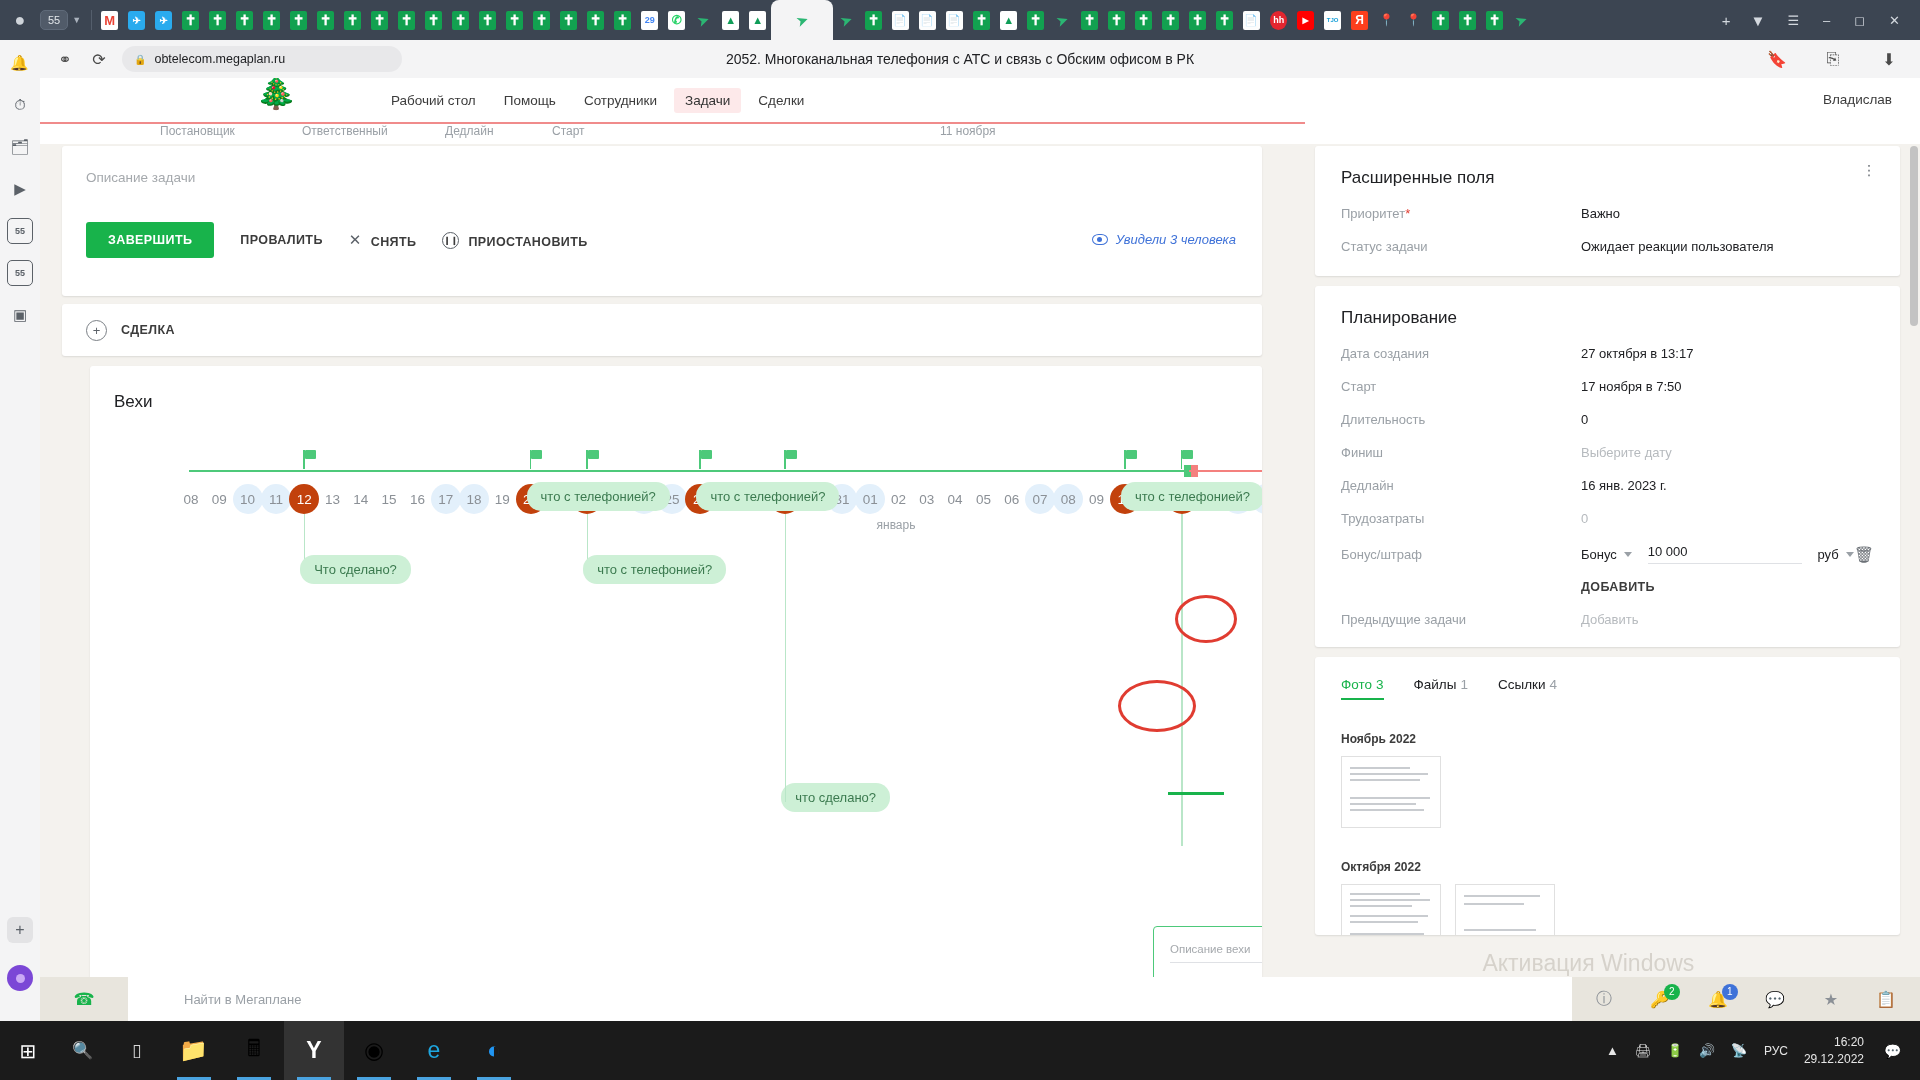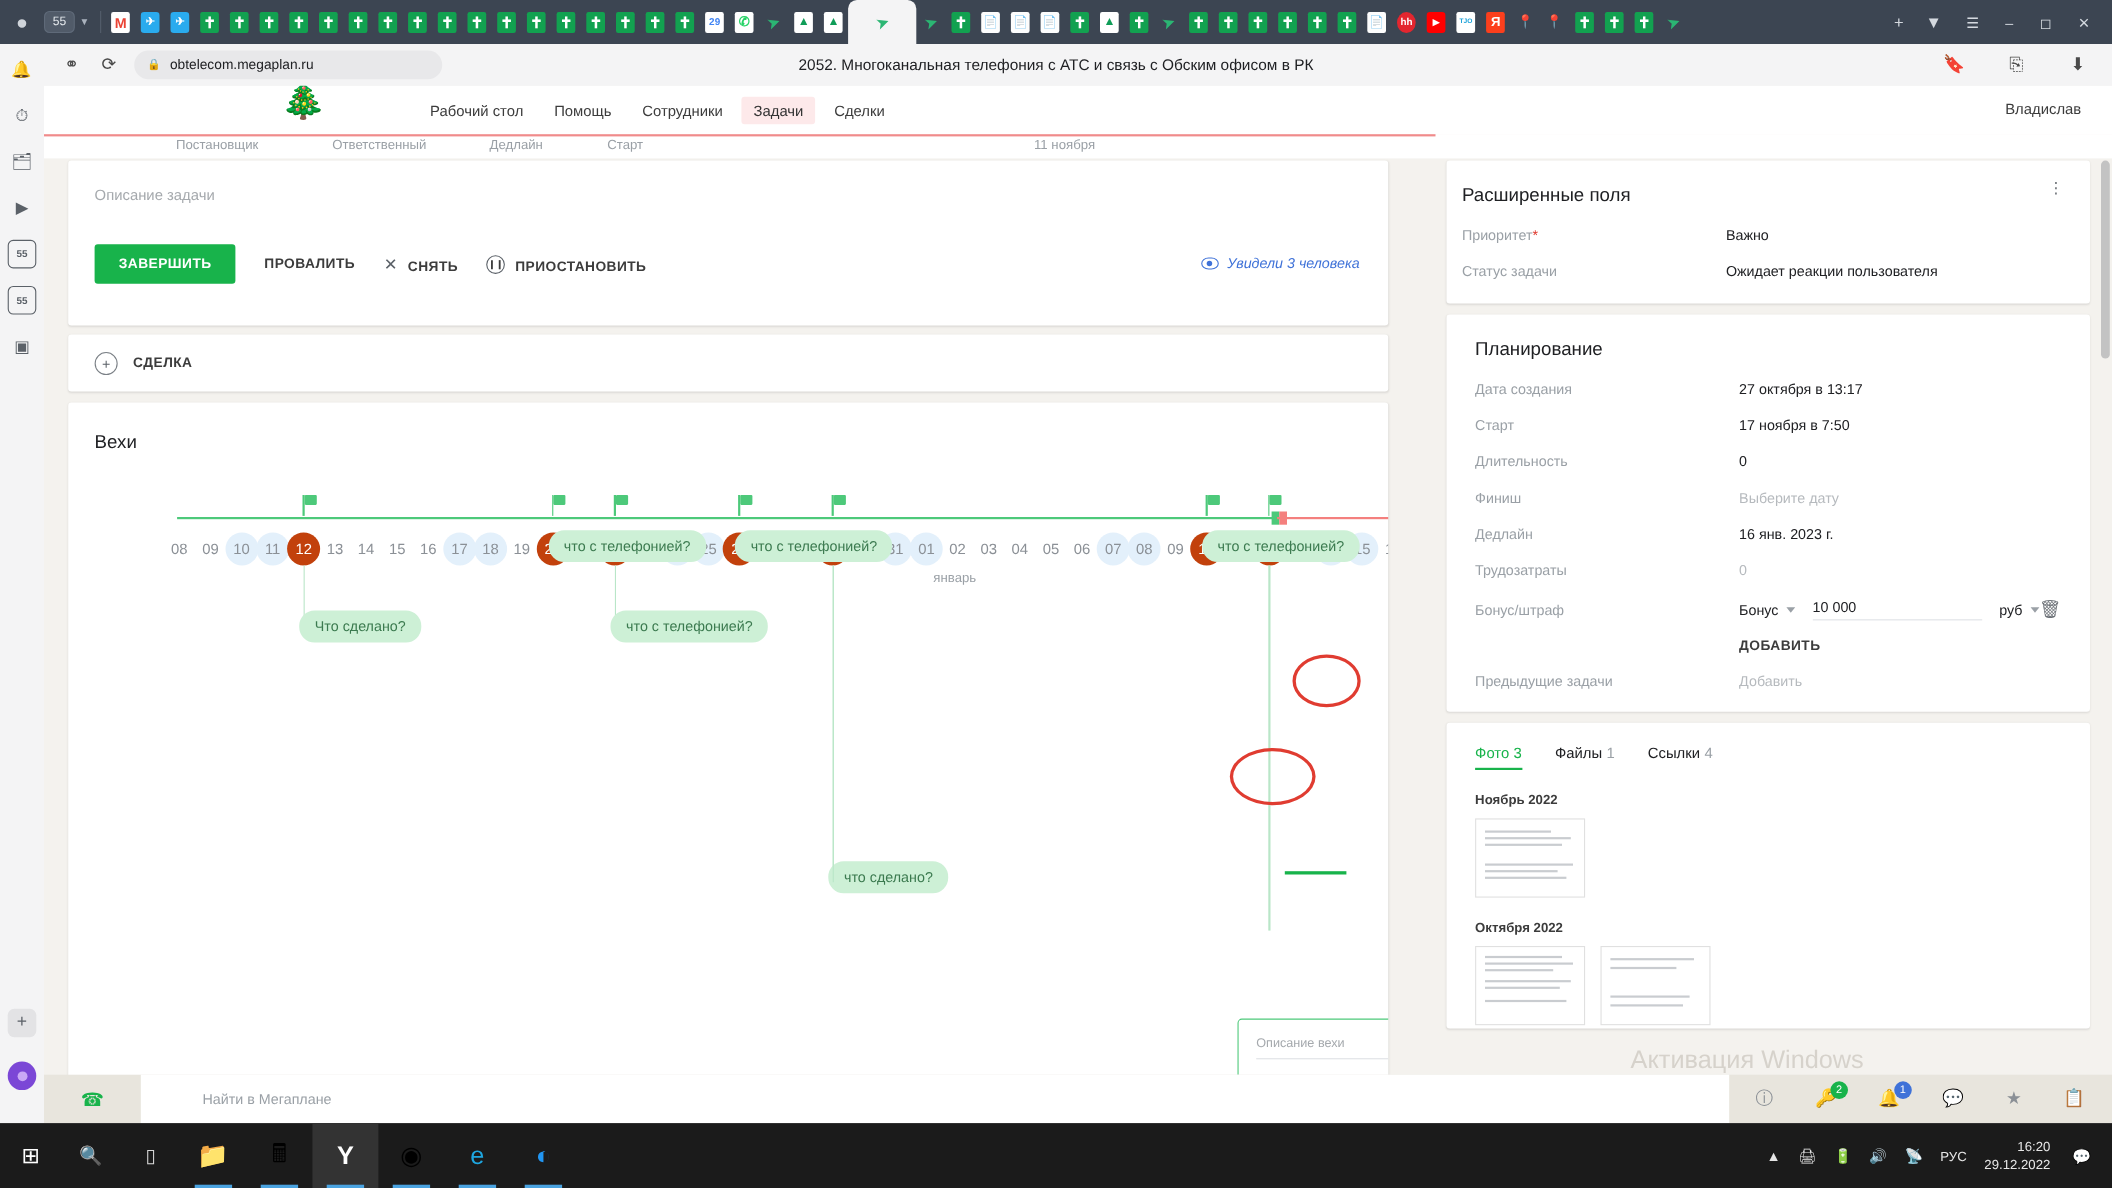--- a/index.html
+++ b/index.html
@@ -154,21 +154,21 @@
   }
   .eye { width:16px; height:11px; border:1.5px solid #3f72d8; border-radius:50% 50% 50% 50%/60% 60% 60% 60%;
          display:flex; align-items:center; justify-content:center; }
   .eye::after { content:""; width:5px; height:5px; border-radius:50%; background:#3f72d8; }
 
   #card-deal { position:relative; margin-top:8px; height:52px; display:flex; align-items:center; padding-left:24px; gap:14px; }
   .circ-plus { width:21px; height:21px; border:1.4px solid #7b8086; border-radius:50%;
                display:flex; align-items:center; justify-content:center; font-size:13px; color:#5b6168; line-height:1;}
   #deal-label { font-size:12.5px; font-weight:bold; letter-spacing:.4px; color:#3c3c3c; }
 
-  #card-milestones { position:relative; margin-top:10px; height:652px; padding:26px 24px 0 24px; overflow:hidden; }
+  #card-milestones { position:relative; margin-top:10px; height:652px; padding:26px 24px 0 24px; overflow:hidden;margin-left:28px; }
   #ms-title { font-size:17px; color:#202124; }
 
   
   #timeline { position:absolute; left:24px; top:78px; width:1190px; height:70px; }
   #tl-axis { position:absolute; left:75px; top:26px; width:1000px; height:2px; background:#4dc97a; }
   #tl-axis-red { position:absolute; left:1075px; top:26px; width:118px; height:2px; background:#f4807e; }
   #tl-axis-cap { position:absolute; left:1070px; top:21px; width:7px; height:12px; background:#4dc97a; }
   #tl-axis-cap2 { position:absolute; left:1077px; top:21px; width:7px; height:12px; background:#f4807e; }
   .tl-flag { position:absolute; top:6px; width:14px; height:19px; }
   .tl-flag::before { content:""; position:absolute; left:0; top:0; width:1.8px; height:19px; background:#4dc97a; }
@@ -199,21 +199,21 @@
   .caret-dn { width:0;height:0;border-left:4px solid transparent;border-right:4px solid transparent;border-top:5px solid #9aa0a6; }
   #pop-unit-underline { position:absolute; left:76px; top:700px; width:58px; height:2px; background:#18b34b; }
 
   
   .annot {
     position:absolute; border:3.2px solid #e03c31; border-radius:50%; z-index:70;
   }
 
   
   #side-col { position:absolute; left:1275px; top:68px; width:585px; }
-  #card-ext { position:relative; padding:22px 26px 22px 14px; }
+  #card-ext { position:relative; padding:22px 26px 22px 26px; }
   .side-title { font-size:17px; color:#202124; }
   .dots3 { position:absolute; right:24px; top:22px; color:#6b7076; font-size:14px; letter-spacing:0; line-height:5px; }
   .frow { display:flex; margin-top:18px; font-size:13px; }
   .fkey { width:240px; color:#9aa0a6; flex:none; }
   .fval { color:#202124; }
   .fval.muted { color:#b6babe; }
   .req { color:#e03c31; }
 
   #card-plan { position:relative; margin-top:10px; padding:22px 26px 20px 26px; }
   #bonus-row { display:flex; margin-top:18px; font-size:13px; align-items:center; }
@@ -222,21 +222,21 @@
   #bonus-trash { margin-left:auto; color:#6b7076; font-size:16px; }
   #add-btn { text-align:left; margin-left:240px; margin-top:16px; font-size:12.5px; font-weight:bold; letter-spacing:.4px; color:#3c3c3c; }
 
   #card-files { position:relative; margin-top:10px; padding:20px 26px 20px 26px; height:278px; overflow:hidden; }
   #file-tabs { display:flex; gap:30px; font-size:13.5px; }
   .ftab { position:relative; padding-bottom:8px; color:#202124; }
   .ftab .cnt { color:#9aa0a6; margin-left:4px; }
   .ftab.active { color:#18b34b; }
   .ftab.active .cnt { color:#18b34b; }
   .ftab.active::after { content:""; position:absolute; left:0; bottom:0; width:100%; height:2.5px; background:#18b34b; }
-  .fgroup-title { font-size:12px; font-weight:bold; color:#3c3c3c; margin-top:20px; }
+  .fgroup-title { font-size:12px; font-weight:bold; color:#3c3c3c; margin-top:32px; }
   .thumbs { display:flex; gap:14px; margin-top:10px; }
   .thumb { width:100px; height:72px; background:#fff; border:1px solid #e0e0e0; position:relative; overflow:hidden; }
   .thumb .ln { position:absolute; left:8px; height:1.5px; background:#c9ccd0; }
 
   
   #watermark { position:absolute; right:60px; bottom:26px; color:#d6d2cb; text-align:left; pointer-events:none; }
   #wm1 { font-size:23px; }
   #wm2 { font-size:12.5px; margin-top:4px; }
 
   

